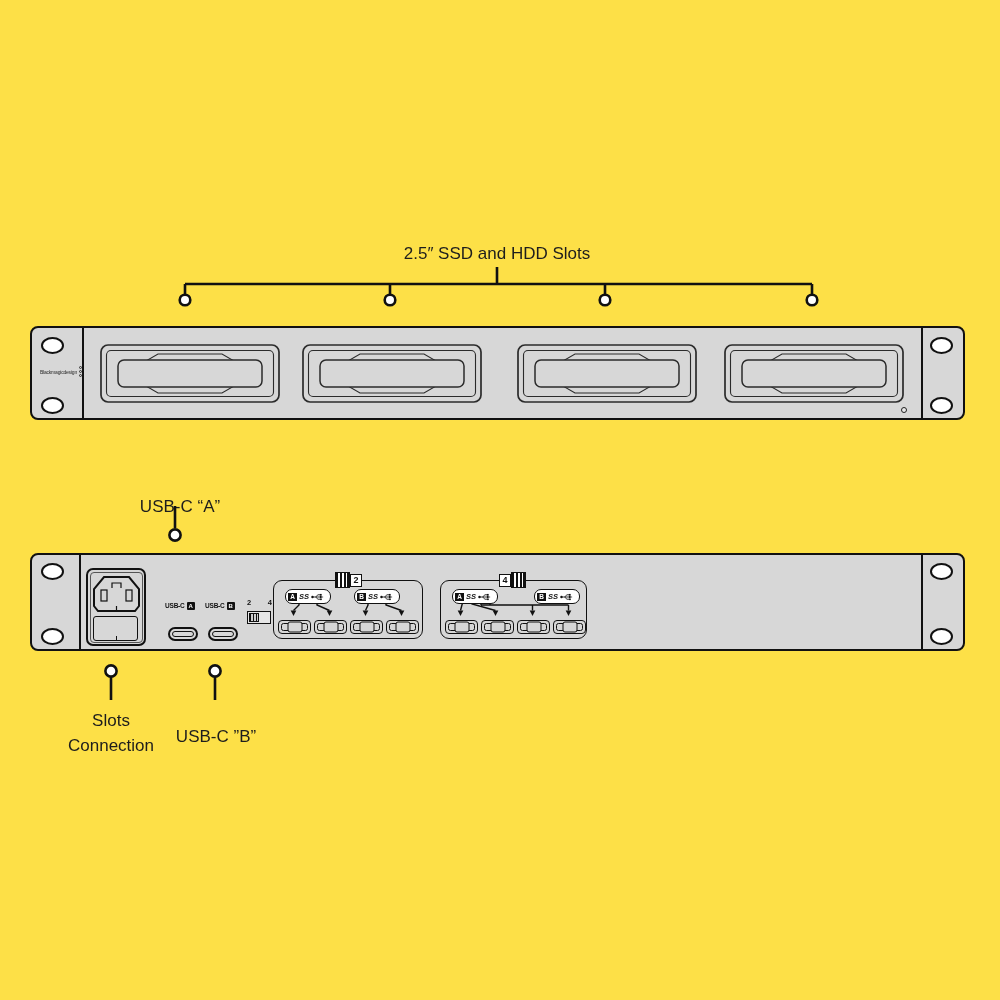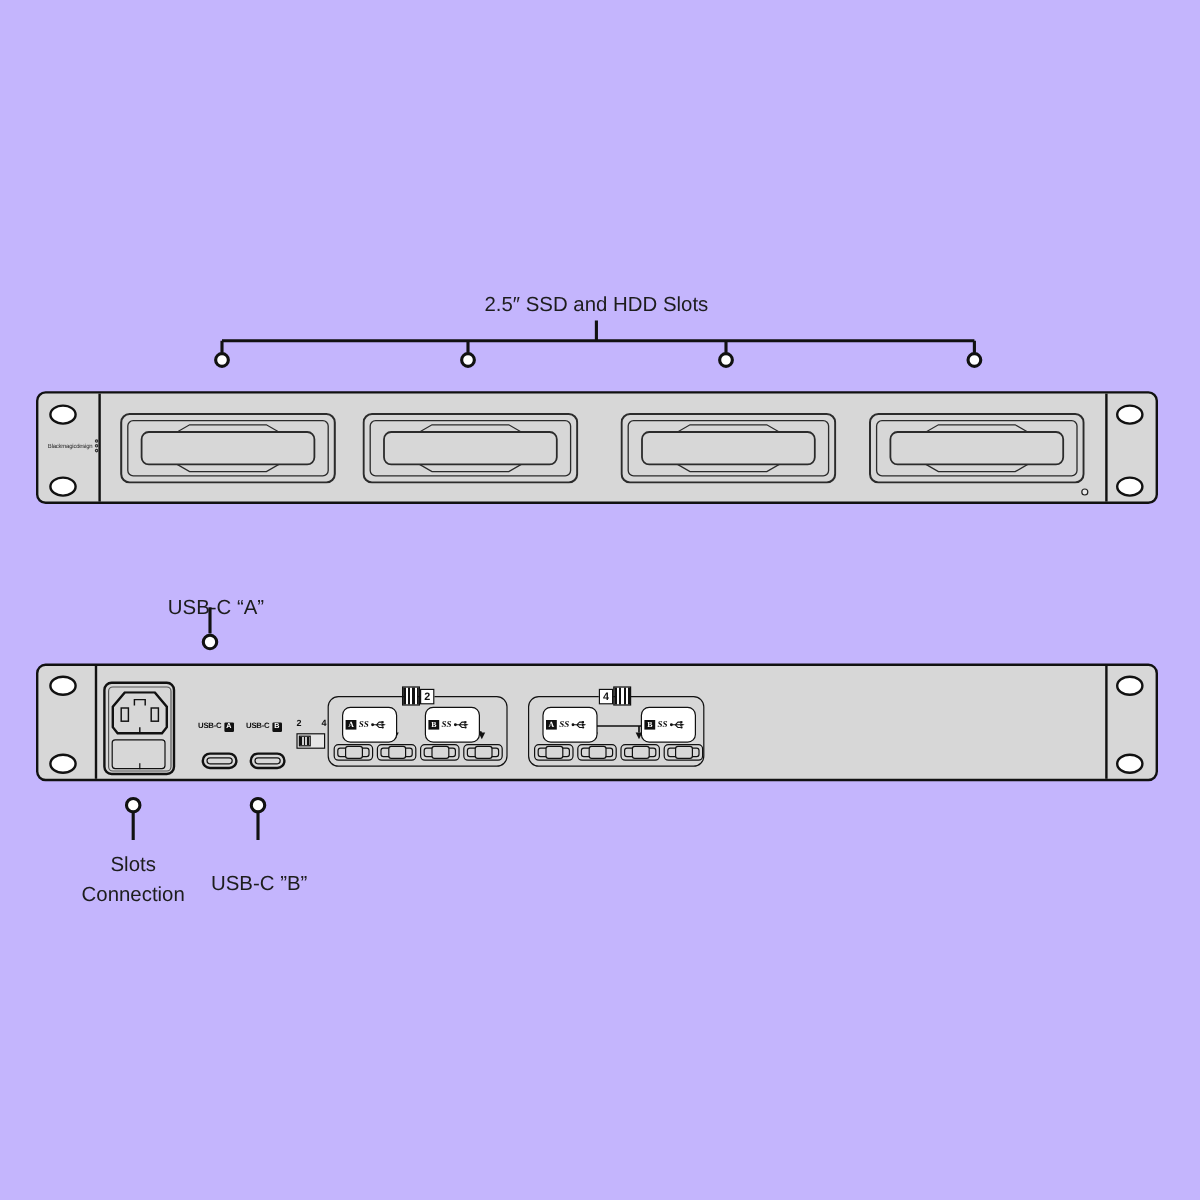--- a/index.html
+++ b/index.html
@@ -1,16 +1,16 @@
 <!DOCTYPE html>
 <html><head>
 <meta charset="utf-8">
 <style>
   html,body{margin:0;padding:0;background:#ffffff;}
-  .canvas{position:relative;width:1000px;height:1000px;background:#c4b5fd;
+  .canvas{position:relative;width:1000px;height:1000px;background:#fde047;
           font-family:"Liberation Sans","DejaVu Sans",sans-serif;color:#1d1d1d;overflow:hidden;}
   .abs{position:absolute;}
   .ctext{position:absolute;text-align:center;font-size:17px;color:#1d1d1d;}
 
   
   .panel{position:absolute;left:30px;width:935px;background:#d7d7d7;
          border:2.4px solid #111;border-radius:8px;box-sizing:border-box;}
   .front{top:326px;height:94px;}
   .rear{top:553px;height:98px;}
   .divider{position:absolute;top:0;bottom:0;width:1.6px;background:#111;}
@@ -47,22 +47,22 @@
   .sw-knob{position:absolute;left:0.5px;top:0.5px;width:10px;height:9.5px;border:0.8px solid #111;
            box-sizing:border-box;background:repeating-linear-gradient(90deg,#111 0 1.4px,#cfcfcf 1.4px 3px);}
 
   .group{position:absolute;top:25px;height:59px;border:1.7px solid #111;border-radius:9px;box-sizing:border-box;}
   .combo{position:absolute;top:17px;display:flex;align-items:center;z-index:3;}
   .stripes{width:15px;height:16px;border:1.6px solid #111;box-sizing:border-box;
            background:repeating-linear-gradient(90deg,#111 0 2px,#fff 2px 3.8px);}
   .numsq{width:12px;height:13px;border:1.6px solid #111;box-sizing:border-box;background:#fff;
          font-size:9px;font-weight:bold;display:flex;align-items:center;justify-content:center;color:#111;}
 
-  .ssbadge{position:absolute;top:8px;width:46px;height:30px;border:1.9px solid #111;border-radius:7px;
-           background:#fff;box-sizing:border-box;display:flex;align-items:center;padding:0 2px;gap:2px;z-index:2;font-family:Liberation Serif, serif;}
+  .ssbadge{position:absolute;top:8px;width:46px;height:15px;border:1.9px solid #111;border-radius:7px;
+           background:#fff;box-sizing:border-box;display:flex;align-items:center;padding:0 2px;gap:2px;z-index:2;}
   .ssbadge .bletter{width:9px;height:8px;background:#111;color:#fff;font-size:6.5px;font-weight:bold;
            display:flex;align-items:center;justify-content:center;flex:0 0 auto;}
   .ssbadge .sstext{font-size:7.5px;font-weight:bold;font-style:italic;color:#111;line-height:1;}
 
   .mslot{position:absolute;top:39px;width:33px;height:14px;border:1.5px solid #111;border-radius:4px;
          box-sizing:border-box;}
   .mslot-in{position:absolute;inset:1.6px;border:0.9px solid #111;border-radius:2.5px;}
   .mslot-h{position:absolute;left:50%;top:50%;transform:translate(-50%,-50%);width:13px;height:9px;
            border:0.9px solid #111;border-radius:2.5px;background:#d7d7d7;}
   .arrows{position:absolute;inset:0;z-index:1;}

